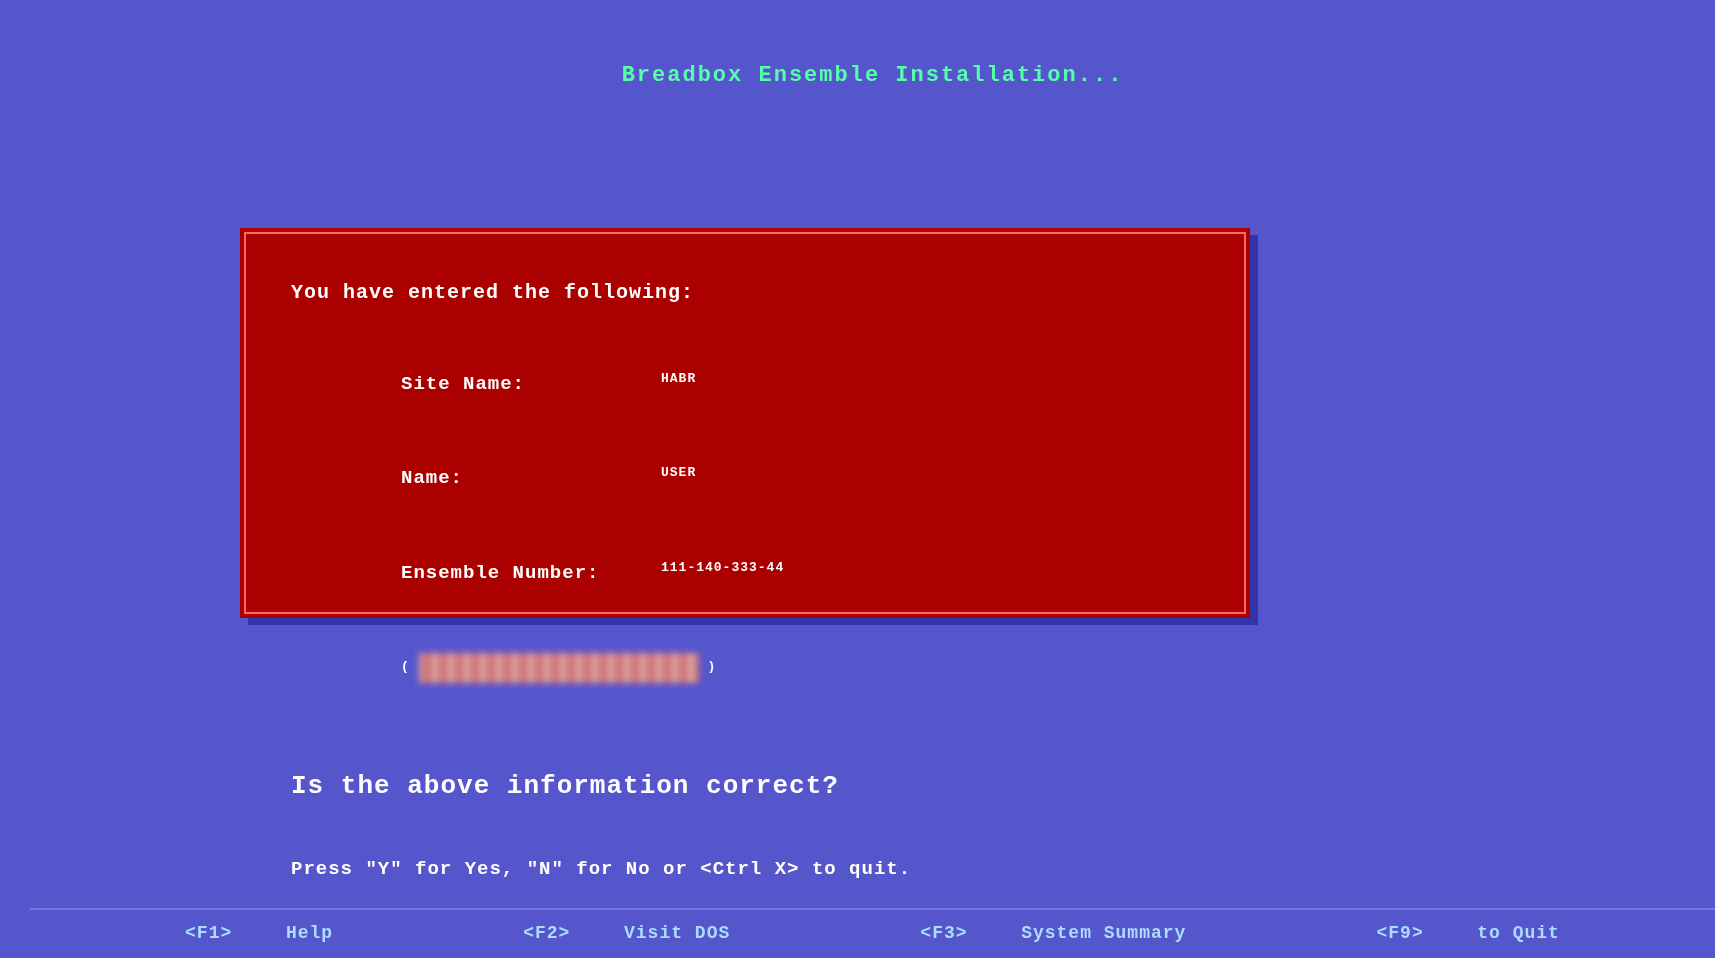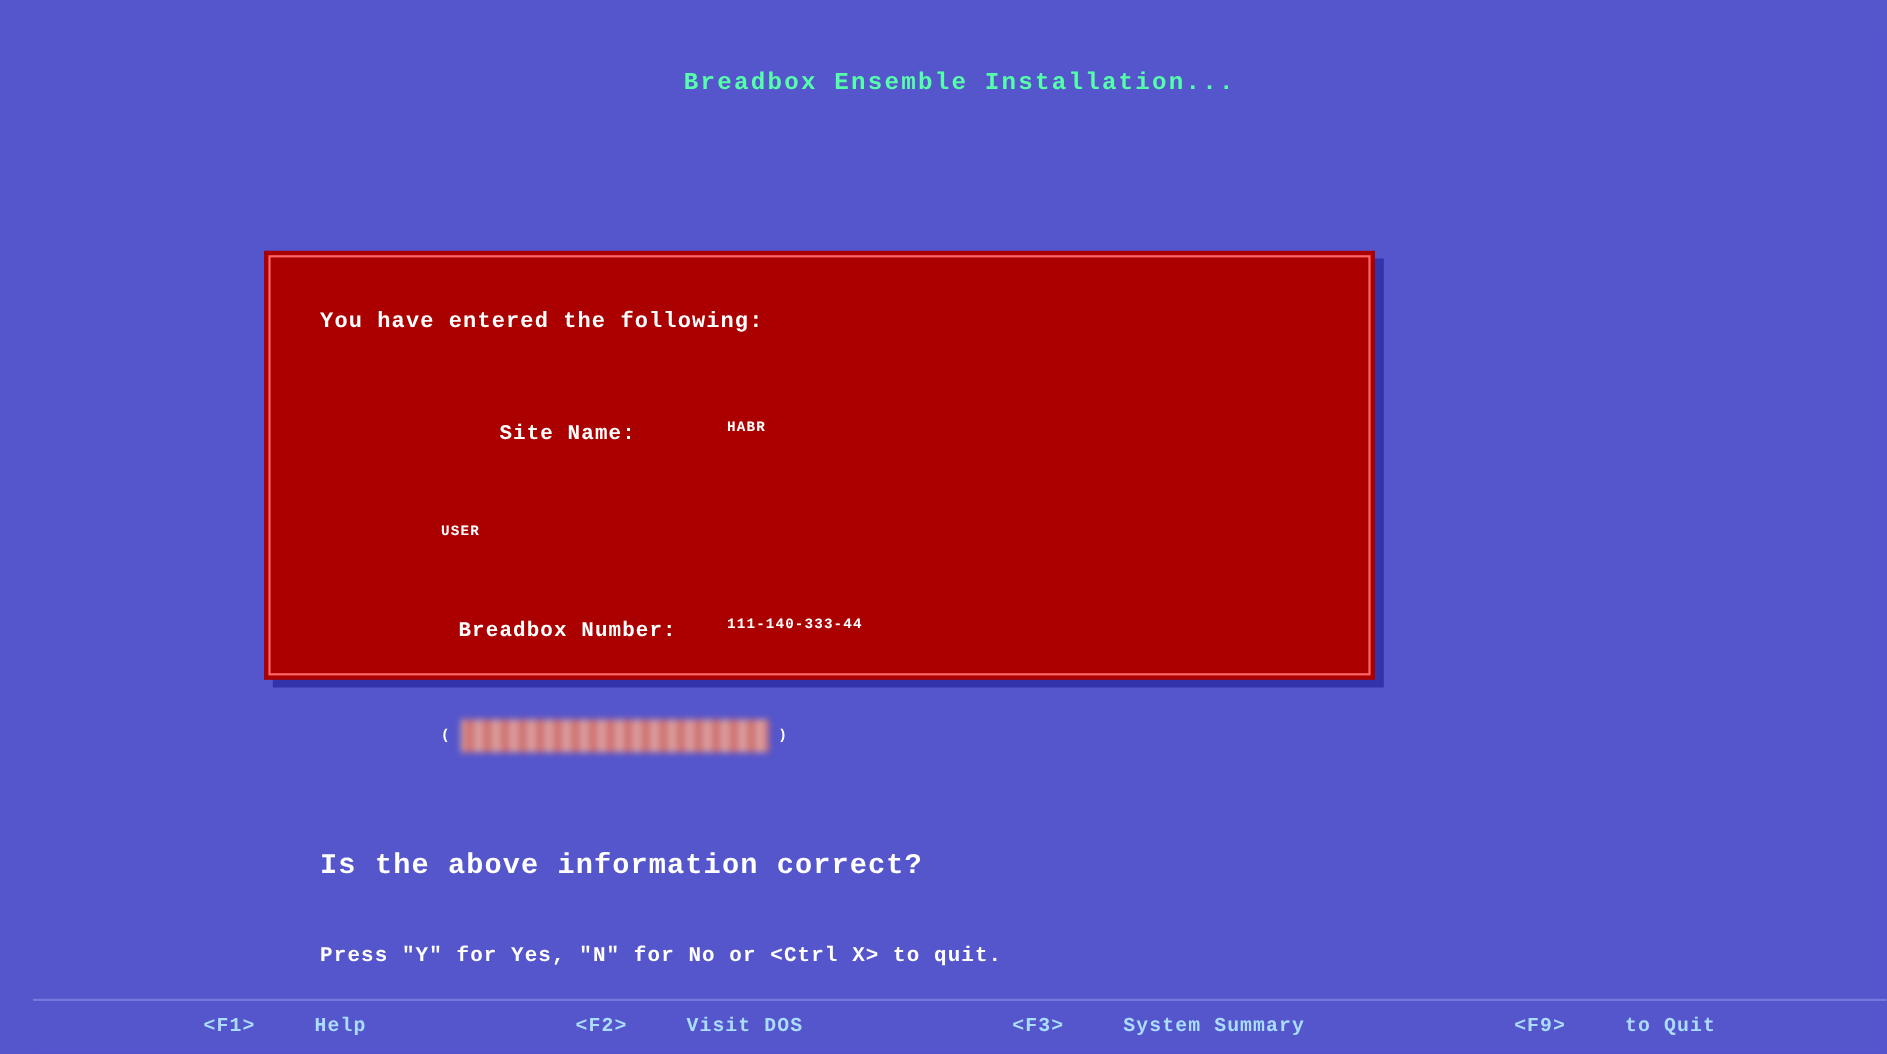--- a/index.html
+++ b/index.html
@@ -57,34 +57,33 @@
       height: 100%;
       border: 2px solid #ff6666;
       padding: 28px 30px;
       color: #ffffff;
       font-size: 19px;
       font-weight: bold;
       line-height: 1.6;
     }
 
     .dialog-title {
-      margin-bottom: 10px;
+      margin-bottom: 0;
       font-size: 20px;
       letter-spacing: 1px;
     }
 
     .info-table {
       margin-left: 80px;
       margin-bottom: 20px;
     }
 
     .info-row {
       display: flex;
       margin-bottom: 4px;
-      text-align: center;
     }
 
     .info-label {
       width: 260px;
       font-size: 19px;
       letter-spacing: 1px;
     }
 
     .info-value {
       font-size: 13px;
@@ -159,25 +158,26 @@
       <div class="dialog-title">You have entered the following:</div>
 
       <div class="info-table">
 
         <div class="info-row">
           <span class="info-label">Site Name:</span>
           <span class="info-value">HABR</span>
         </div>
 
         <div class="info-row">
+          <span class="info-label">Name:</span>
           <span class="info-value">USER</span>
         </div>
 
         <div class="info-row">
-          <span class="info-label">Breadbox Number:</span>
+          <span class="info-label">Ensemble Number:</span>
           <span class="info-value">111-140-333-44</span>
         </div>
 
         <div class="info-row">
           <span class="info-value">
             (&nbsp;<span class="serial-redacted">&nbsp;&nbsp;&nbsp;&nbsp;&nbsp;&nbsp;&nbsp;&nbsp;&nbsp;&nbsp;&nbsp;&nbsp;&nbsp;&nbsp;&nbsp;&nbsp;&nbsp;&nbsp;&nbsp;&nbsp;&nbsp;&nbsp;&nbsp;&nbsp;&nbsp;&nbsp;</span>&nbsp;)
           </span>
         </div>
 
       </div>

